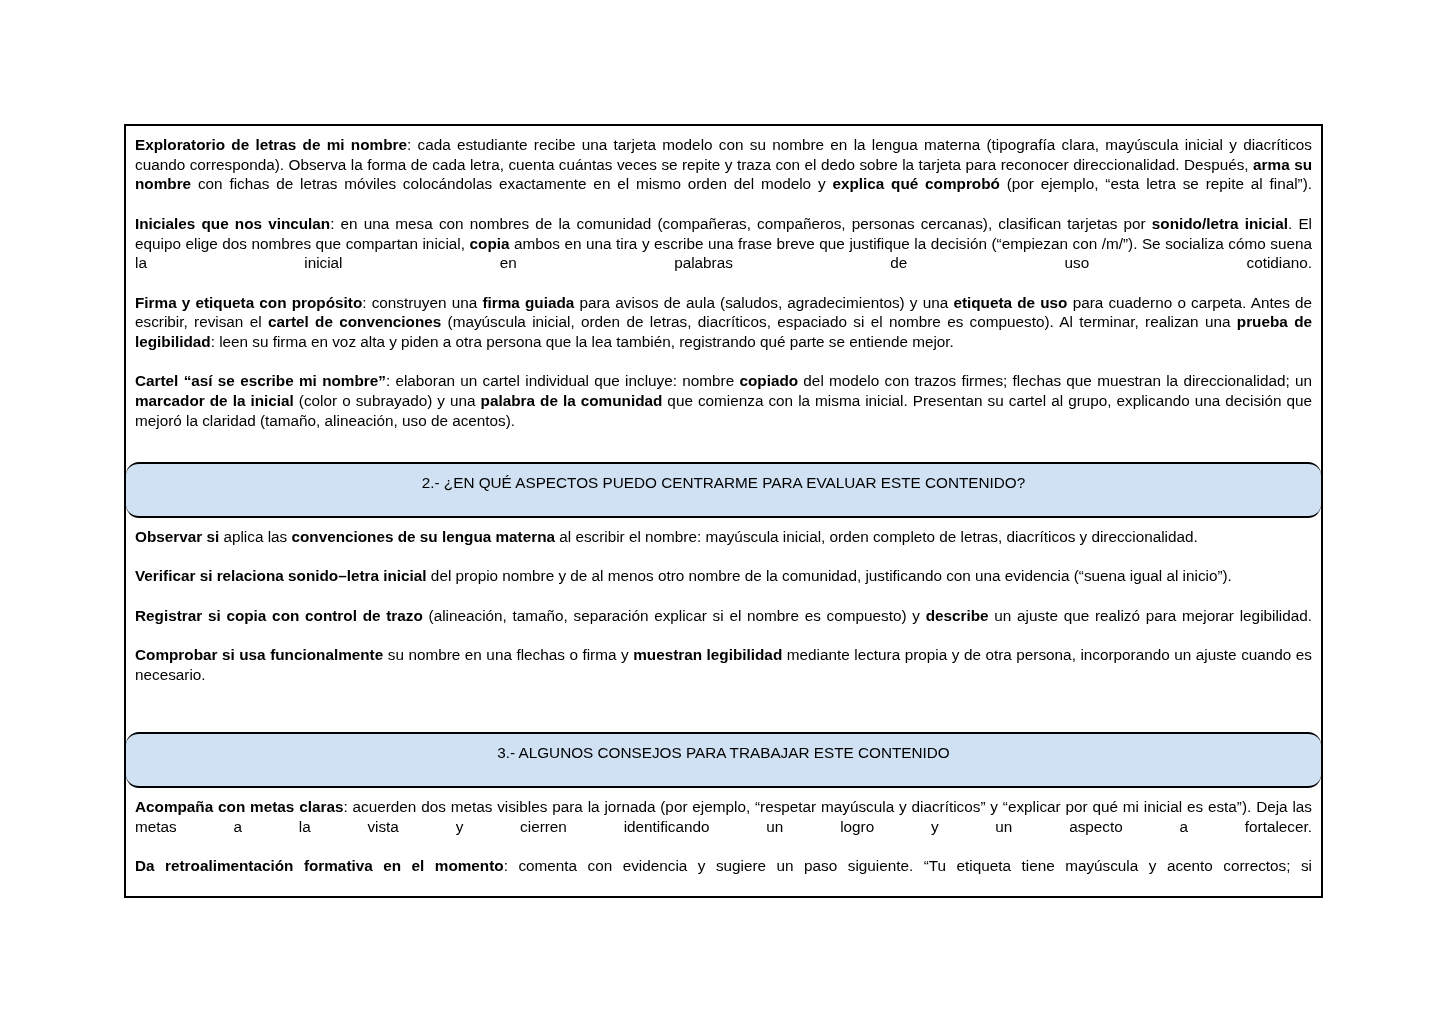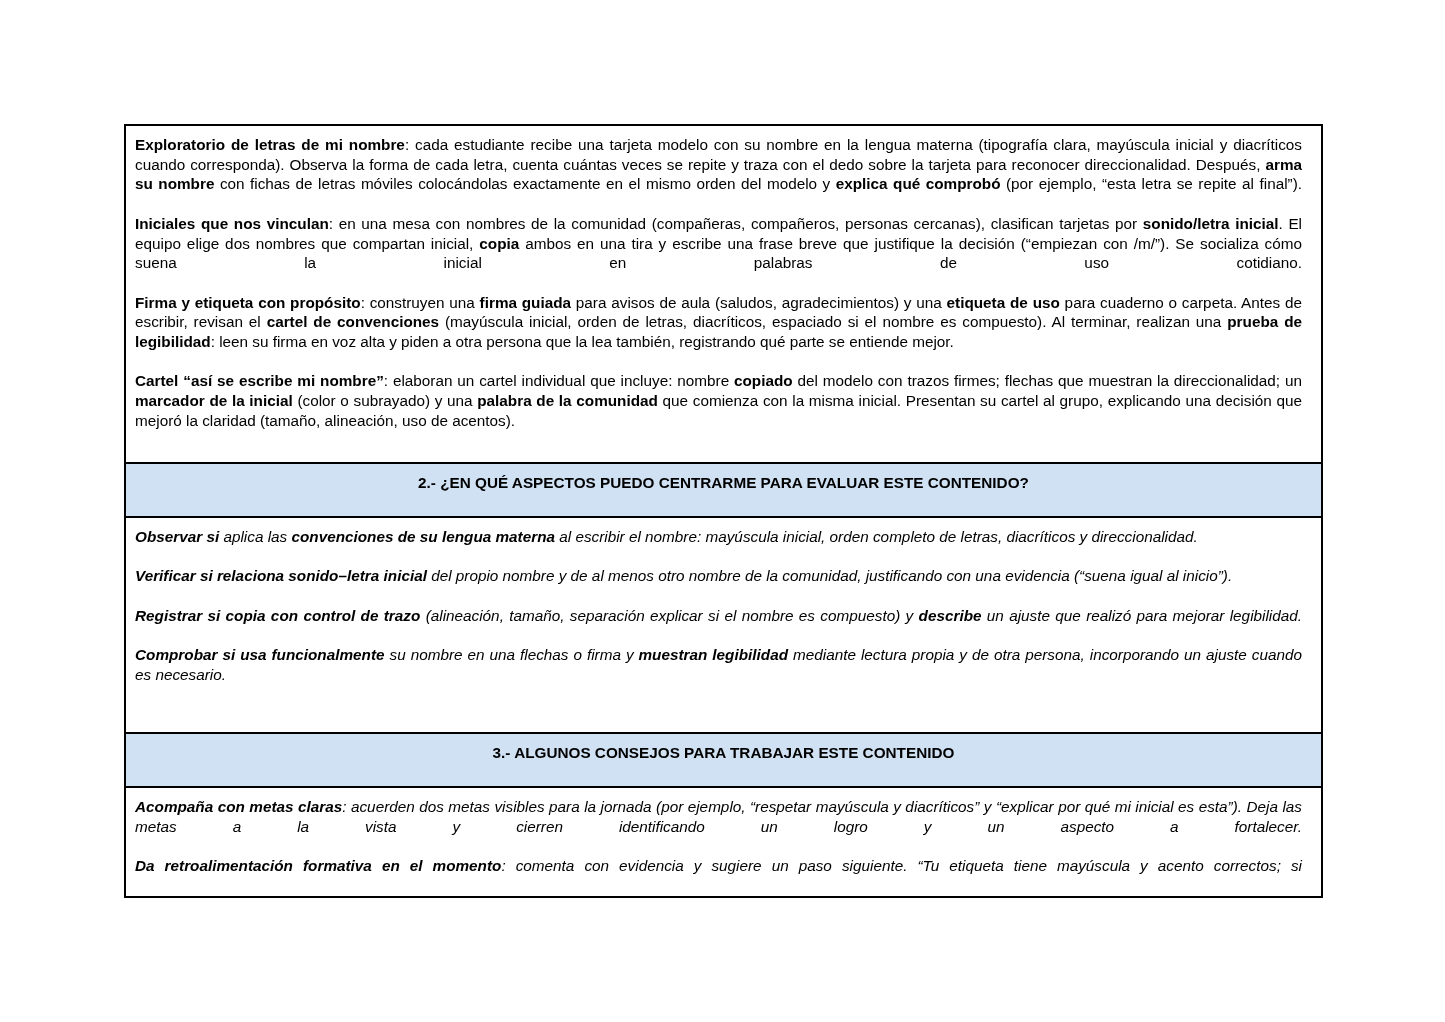--- a/index.html
+++ b/index.html
@@ -19,42 +19,43 @@
       position: absolute;
       left: 124px;
       top: 124px;
       width: 1199px;
       border: 2px solid #000000;
       box-sizing: border-box;
       border-collapse: collapse;
     }
     .cell {
       border-top: 1px solid #000000;
-      padding: 9px 19px 8px 9px;
+      padding: 9px 9px 8px 9px;
       box-sizing: border-box;
       font-size: 15.3px;
       line-height: 19.7px;
       text-align: justify;
     }
     .cell:first-child { border-top: none; }
     .para { margin: 0 0 19.7px 0; }
     .para:last-child { margin-bottom: 0; }
     .section-header {
       background: #cfe1f3;
       border-top: 2px solid #000000;
       border-bottom: 2px solid #000000;
       height: 56px;
       box-sizing: border-box;
       padding-top: 9px;
       text-align: center;
-      font-weight: bold;
+      font-weight: normal;
       font-size: 15.3px;
       line-height: 19.7px;
+      border-radius: 13px;
     }
-    .section-header + .cell { border-top: none; font-style: italic; }
+    .section-header + .cell { border-top: none; }
     b { font-weight: bold; }
     .c1 { height: 336px; }
     .c2 { height: 214px; }
     .c3 { height: 108px; overflow: hidden; }
     .last-line-justify { text-align-last: justify; }
   </style>
 </head>
 <body>
 
 <div class="doc-table">

